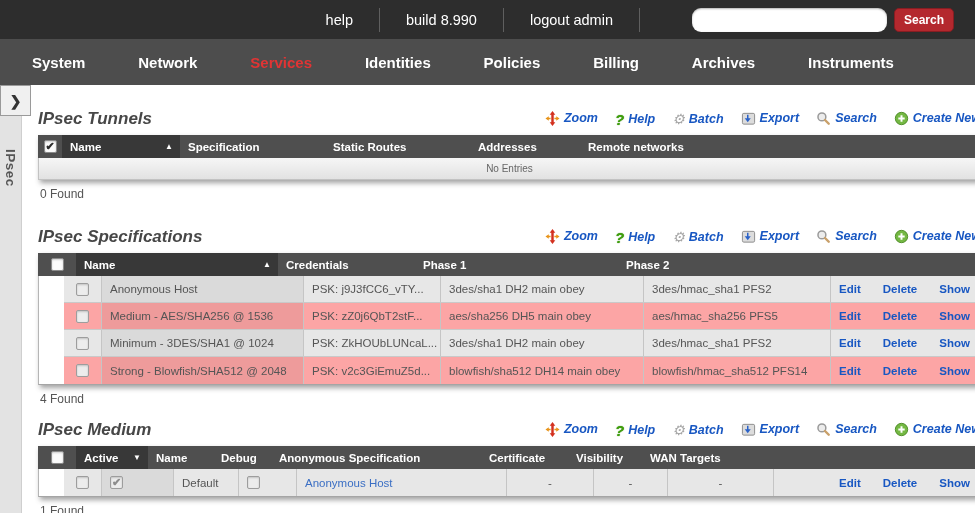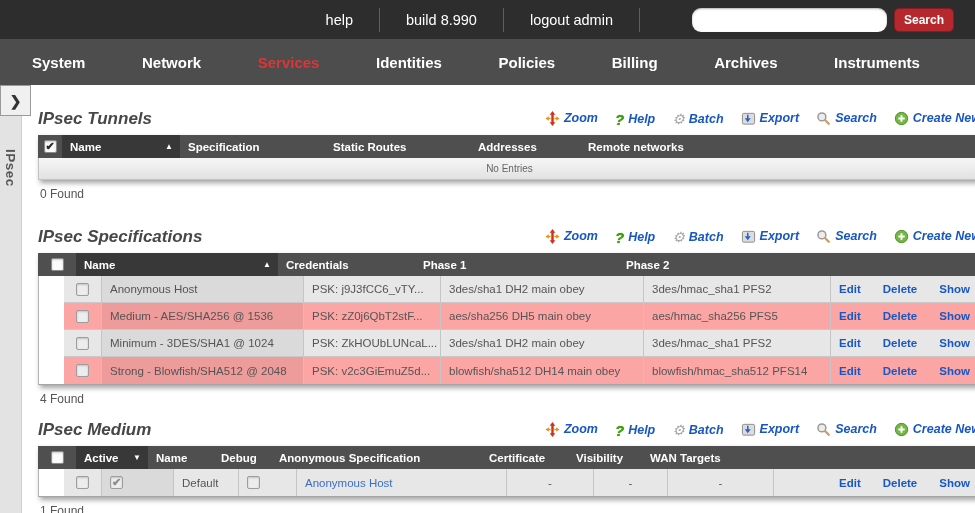--- a/index.html
+++ b/index.html
@@ -14,21 +14,21 @@
   .tb-search-input { width:195px; height:24px; border:none; border-radius:9px;
     margin-left:26px; outline:none; padding:0 8px; font-size:13px; background:#fff;
     box-shadow:inset 0 1px 2px rgba(0,0,0,.3); }
   .tb-search-btn { margin-left:7px; margin-right:21px; background:#b4282e;
     border:1px solid #871d22; border-radius:5px; color:#fff; font-weight:bold;
     font-size:12px; padding:4px 9px; cursor:pointer;
     font-family:"Liberation Sans", sans-serif; }
 
   
   .navbar { height:46px; background:#4d4d4d; display:flex; align-items:center;
-    justify-content:space-between; padding:0 55px 0 32px; }
+    justify-content:space-between; padding:0 81px 0 32px; }
   .nav-item { color:#fff; font-weight:bold; font-size:15px; cursor:pointer; }
   .nav-item.active { color:#e03434; }
 
   
   .content { display:flex; height:428px; }
   .sidebar { width:22px; background:#e3e3e3; position:relative; flex:none;
     border-right:1px solid #cfcfcf; }
   .collapse-box { position:absolute; top:0; left:0; width:31px; height:31px;
     background:#f0f0f0; border:1px solid #9a9a9a; display:flex; align-items:center;
     justify-content:center; cursor:pointer; z-index:3; }

